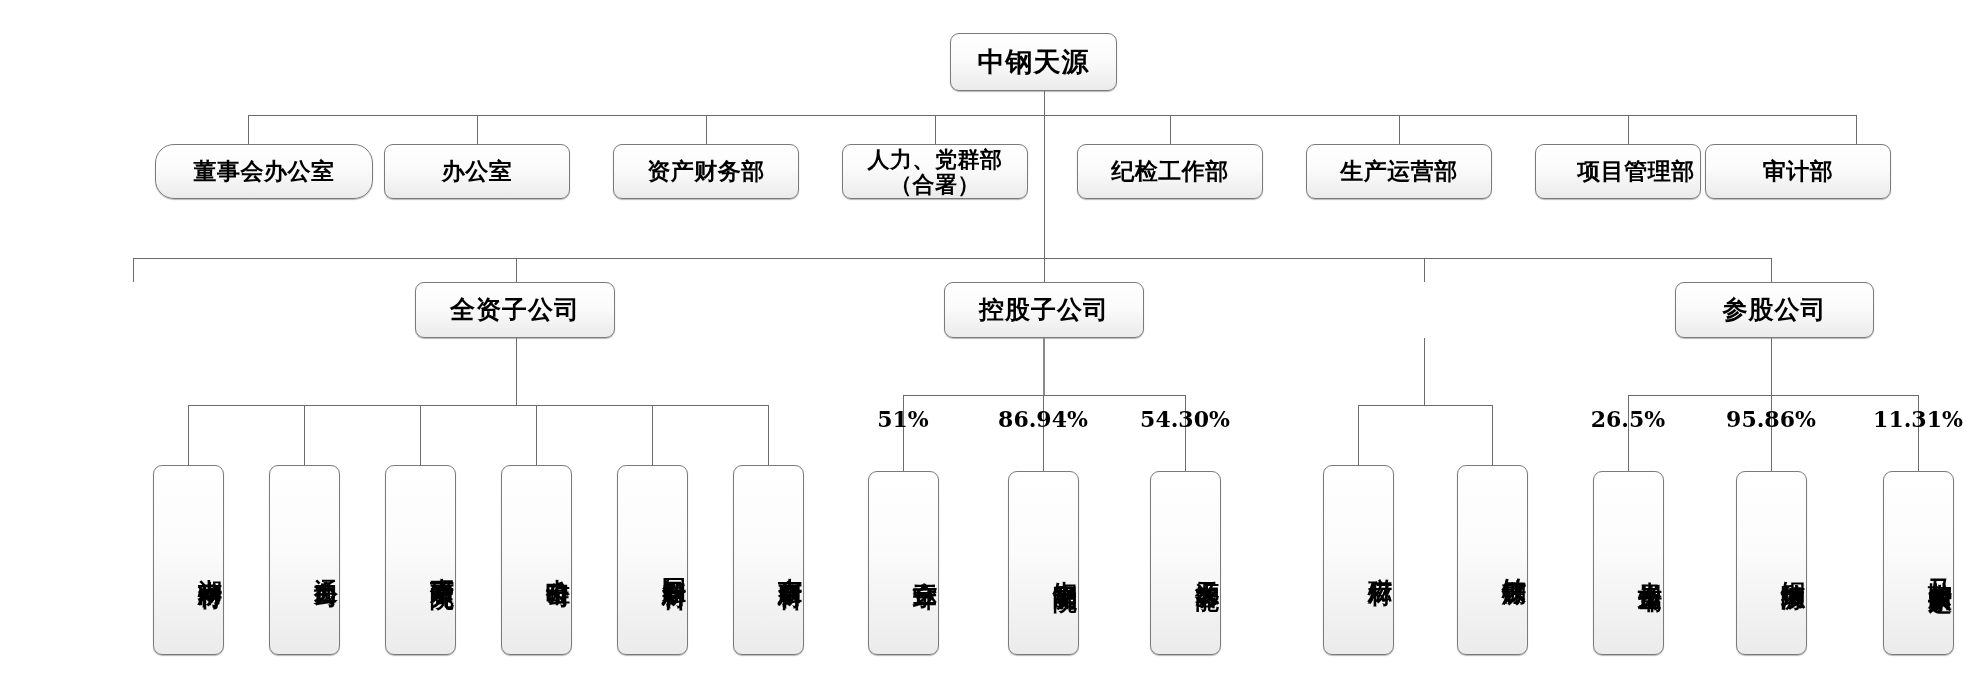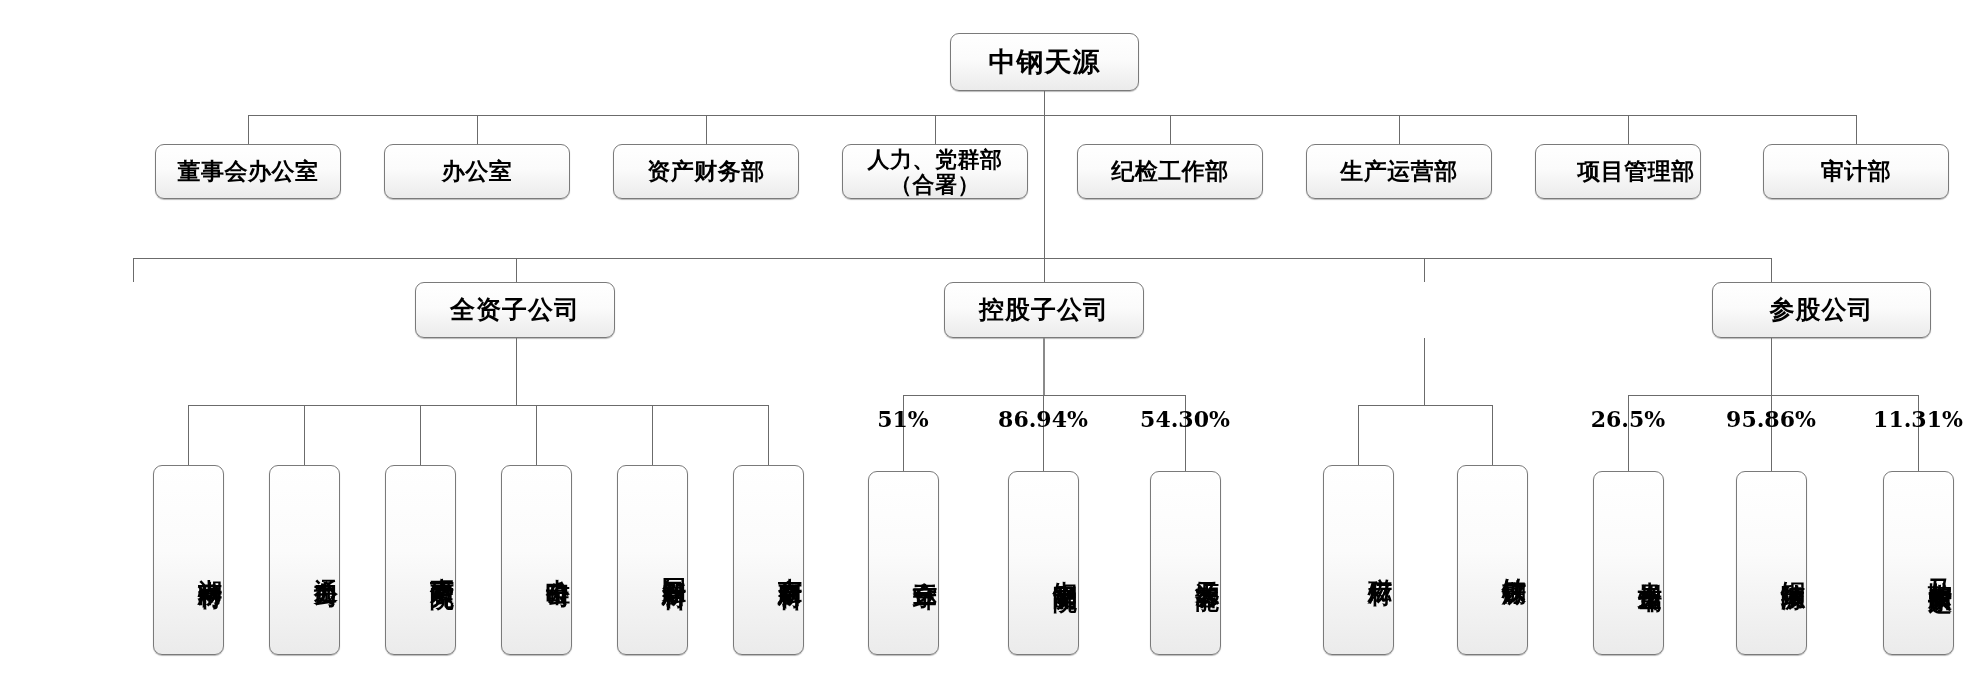--- a/index.html
+++ b/index.html
@@ -80,40 +80,40 @@
     text-align: center;
     white-space: nowrap;
     font-family: "DejaVu Serif", "Liberation Serif", serif;
   }
 </style>
 </head>
 <body>
 
 <div id="chart-root">
 
-  <div class="node root" style="left:950px; top:33px; width:189px; height:58px;">
+  <div class="node root" style="left:950px; top:33px; width:167px; height:58px;">
     <span>中钢天源</span>
   </div>
 
   <div class="ln v" style="left:1044px; top:91px; width:1px; height:24px;"></div>
 
   <div class="ln h" style="left:248px; top:115px; width:1608px; height:1px;"></div>
 
   <div class="ln v" style="left:1044px; top:115px; width:1px; height:143px;"></div>
 
   <div class="ln v" style="left:248px; top:115px; height:29px;"></div>
   <div class="ln v" style="left:477px; top:115px; height:29px;"></div>
   <div class="ln v" style="left:706px; top:115px; height:29px;"></div>
   <div class="ln v" style="left:935px; top:115px; height:29px;"></div>
   <div class="ln v" style="left:1170px; top:115px; height:29px;"></div>
   <div class="ln v" style="left:1399px; top:115px; height:29px;"></div>
   <div class="ln v" style="left:1628px; top:115px; height:29px;"></div>
   <div class="ln v" style="left:1856px; top:115px; height:29px;"></div>
 
-  <div class="node dept" style="left:155px; top:144px; width:186px; height:55px;">
+  <div class="node dept" style="left:155px; top:144px; width:218px; height:55px;border-radius:19px;">
     <span>董事会办公室</span>
   </div>
   <div class="node dept" style="left:384px; top:144px; width:186px; height:55px;text-align:right;">
     <span>办公室</span>
   </div>
   <div class="node dept" style="left:613px; top:144px; width:186px; height:55px;">
     <span>资产财务部</span>
   </div>
   <div class="node dept two-line" style="left:842px; top:144px; width:186px; height:55px; flex-direction:column;">
     <span>人力、党群部</span>
@@ -121,39 +121,39 @@
   </div>
   <div class="node dept" style="left:1077px; top:144px; width:186px; height:55px;">
     <span>纪检工作部</span>
   </div>
   <div class="node dept" style="left:1306px; top:144px; width:186px; height:55px;">
     <span>生产运营部</span>
   </div>
   <div class="node dept" style="left:1535px; top:144px; width:166px; height:55px;padding-left:36px;">
     <span>项目管理部</span>
   </div>
-  <div class="node dept" style="left:1763px; top:144px; width:186px; height:55px;">
+  <div class="node dept" style="left:1705px; top:144px; width:186px; height:55px;">
     <span>审计部</span>
   </div>
 
   <div class="ln h" style="left:133px; top:258px; width:1638px; height:1px;"></div>
 
   <div class="ln v" style="left:133px; top:258px; height:24px;"></div>
   <div class="ln v" style="left:516px; top:258px; height:24px;"></div>
   <div class="ln v" style="left:1044px; top:258px; height:24px;"></div>
   <div class="ln v" style="left:1424px; top:258px; height:24px;"></div>
   <div class="ln v" style="left:1771px; top:258px; height:24px;"></div>
 
   <div class="node cat" style="left:415px; top:282px; width:200px; height:56px;align-items:center;">
     <span>全资子公司</span>
   </div>
   <div class="node cat" style="left:944px; top:282px; width:200px; height:56px;">
     <span>控股子公司</span>
   </div>
-  <div class="node cat" style="left:1675px; top:282px; width:219px; height:56px;margin-left:37px;">
+  <div class="node cat" style="left:1675px; top:282px; width:199px; height:56px;">
     <span>参股公司</span>
   </div>
 
   <div class="ln v" style="left:516px; top:338px; height:67px;"></div>
   <div class="ln h" style="left:188px; top:405px; width:580px; height:1px;"></div>
   <div class="ln v" style="left:188px; top:405px; height:60px;"></div>
   <div class="ln v" style="left:304px; top:405px; height:60px;"></div>
   <div class="ln v" style="left:420px; top:405px; height:60px;"></div>
   <div class="ln v" style="left:536px; top:405px; height:60px;"></div>
   <div class="ln v" style="left:652px; top:405px; height:60px;"></div>

